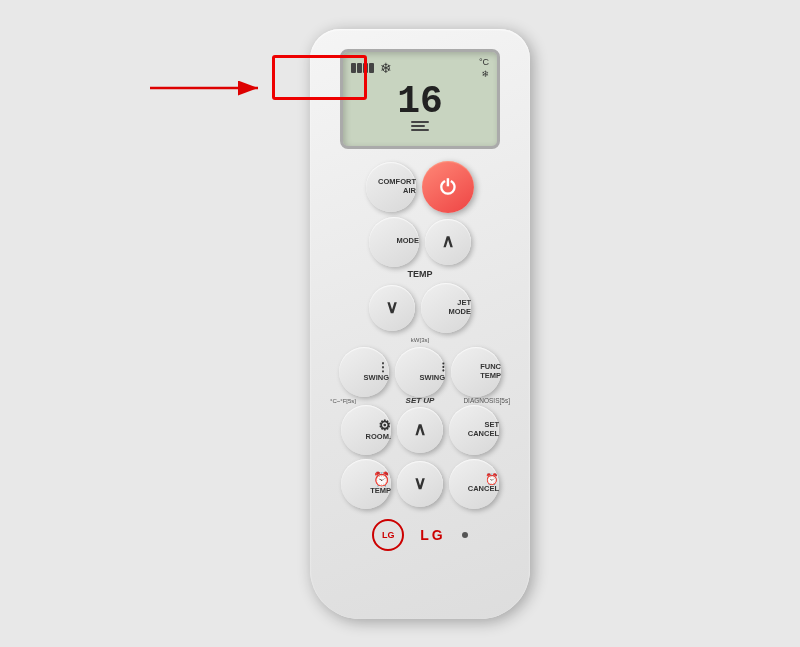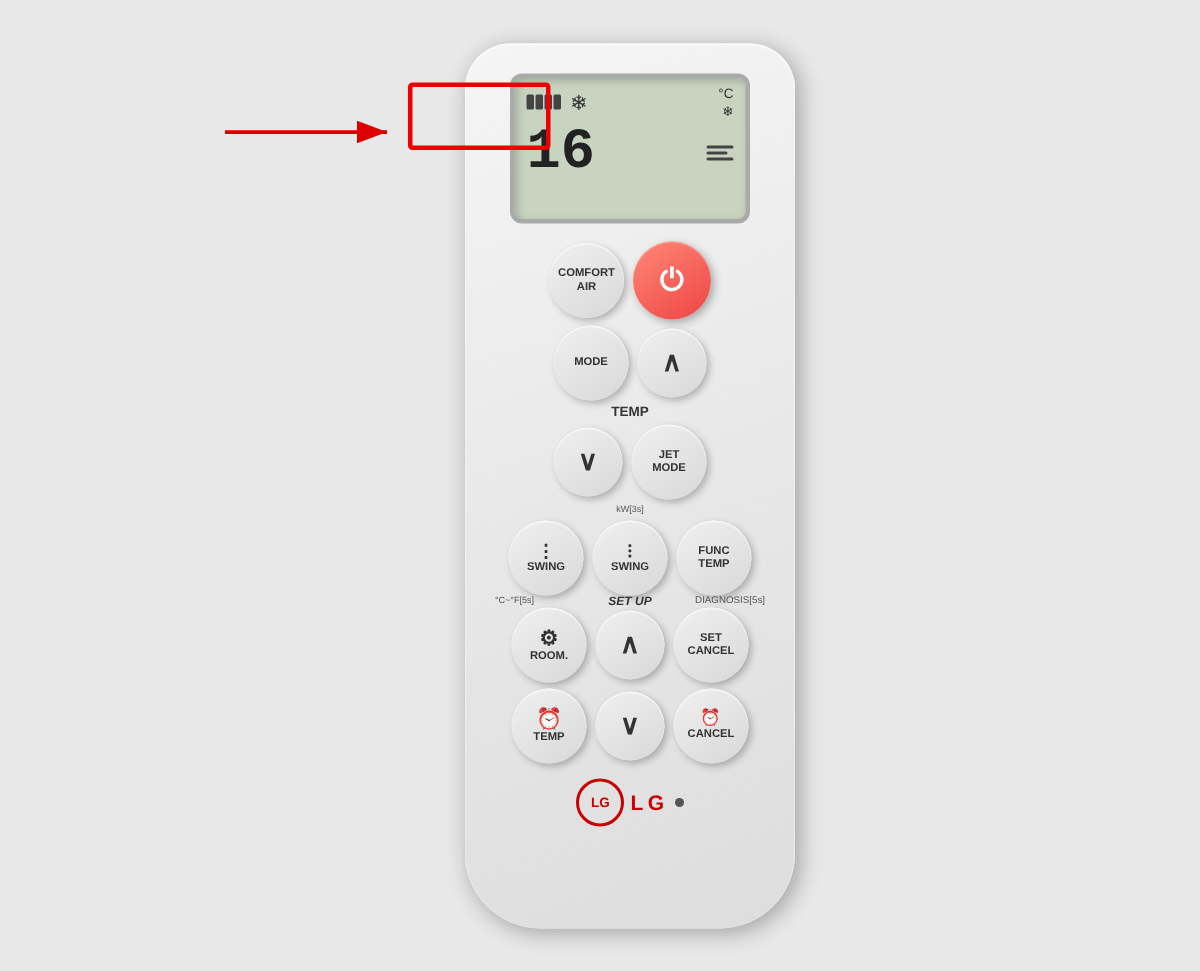--- a/index.html
+++ b/index.html
@@ -118,20 +118,21 @@
       font-size: 9px;
       color: #333;
       gap: 2px;
     }
 
     .screen-bottom-row {
       display: flex;
       align-items: center;
       width: 100%;
       justify-content: space-between;
+      flex-direction: column;
     }
 
     .temp-display {
       font-size: 38px;
       font-weight: bold;
       color: #222;
       font-family: 'Courier New', monospace;
       line-height: 1;
     }
 
@@ -182,20 +183,21 @@
       background: linear-gradient(145deg, #f0f0f0, #d8d8d8);
       box-shadow: 2px 2px 5px rgba(0,0,0,0.25), inset 0 1px 1px rgba(255,255,255,0.7);
       line-height: 1.1;
       text-align: center;
     }
 
     .btn-sm {
       width: 50px;
       height: 50px;
       font-size: 7px;
+      align-items: flex-end;
     }
 
     .btn-power {
       width: 52px;
       height: 52px;
       background: linear-gradient(145deg, #f87, #e44);
       color: white;
       font-size: 18px;
       box-shadow: 2px 2px 6px rgba(0,0,0,0.3), inset 0 1px 1px rgba(255,180,150,0.5);
     }
@@ -246,21 +248,21 @@
       position: absolute;
       right: 10px;
     }
 
     
     .lg-logo {
       display: flex;
       align-items: center;
       justify-content: center;
       margin-top: 10px;
-      gap: 4px;
+      gap: 16px;
     }
 
     .lg-circle {
       width: 32px;
       height: 32px;
       border-radius: 50%;
       border: 2px solid #c00;
       display: flex;
       align-items: center;
       justify-content: center;

